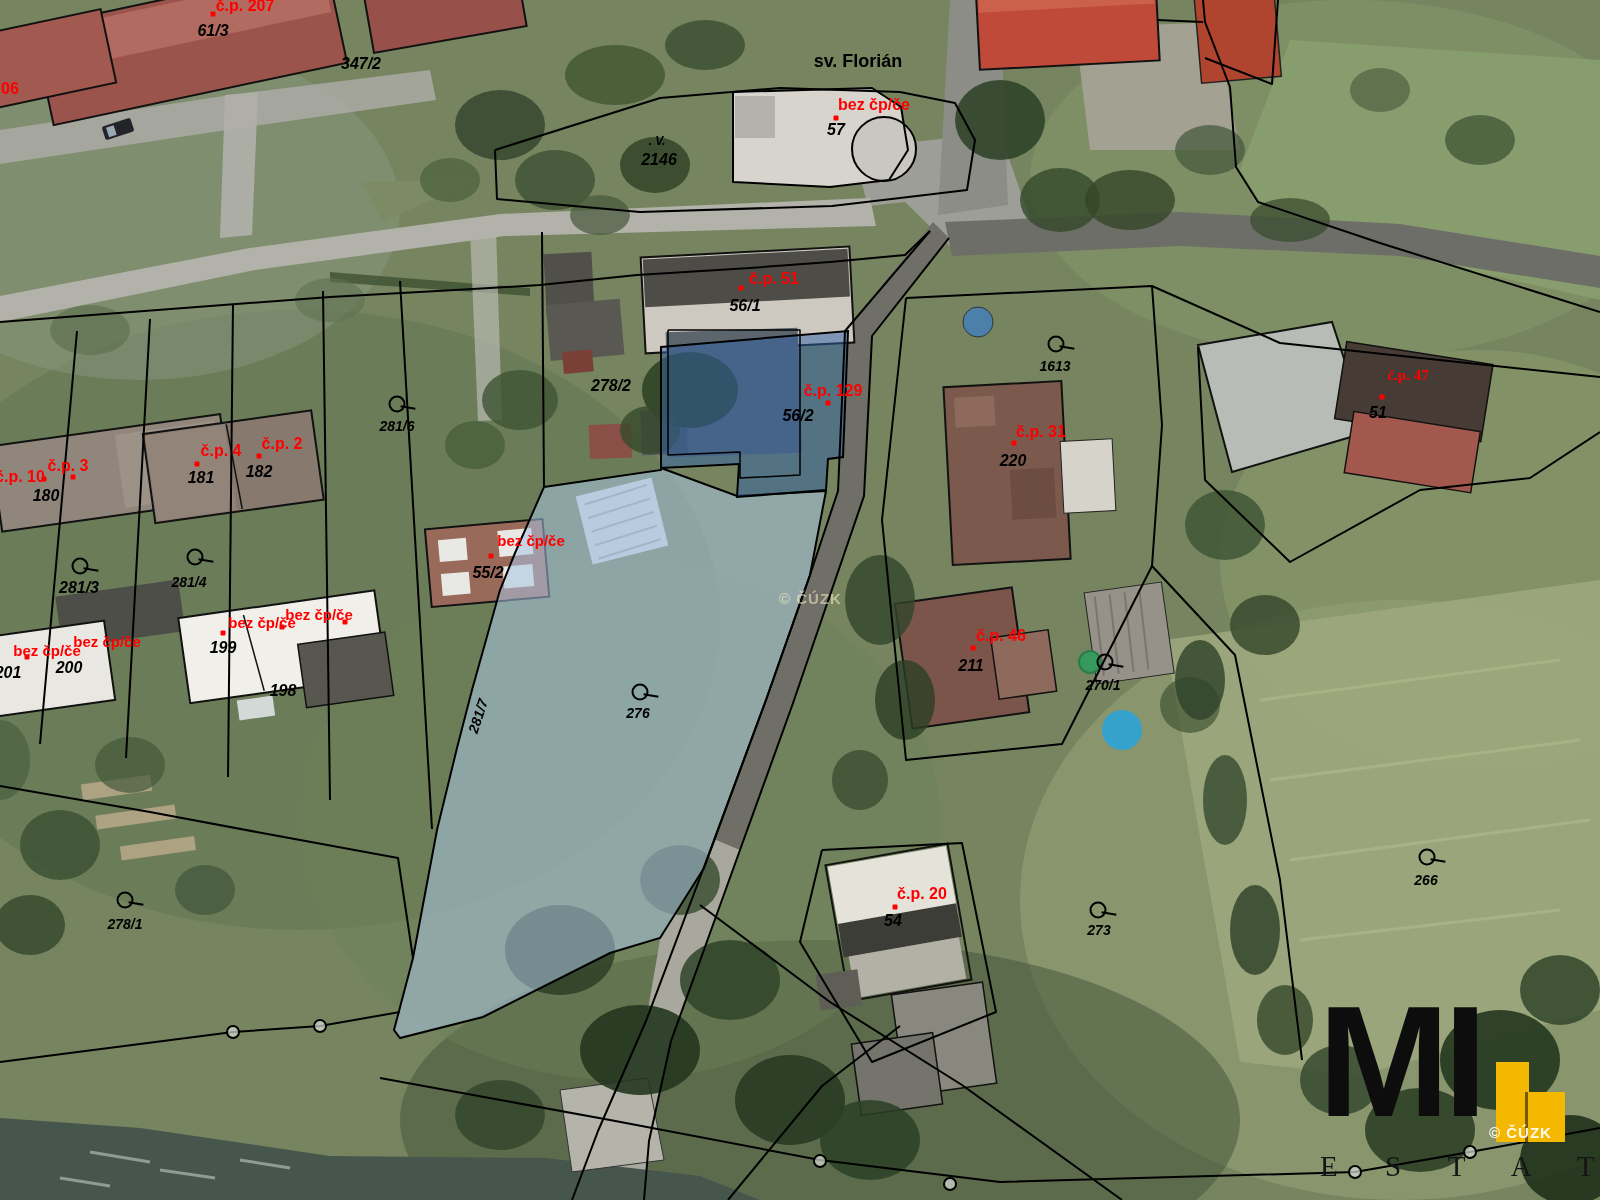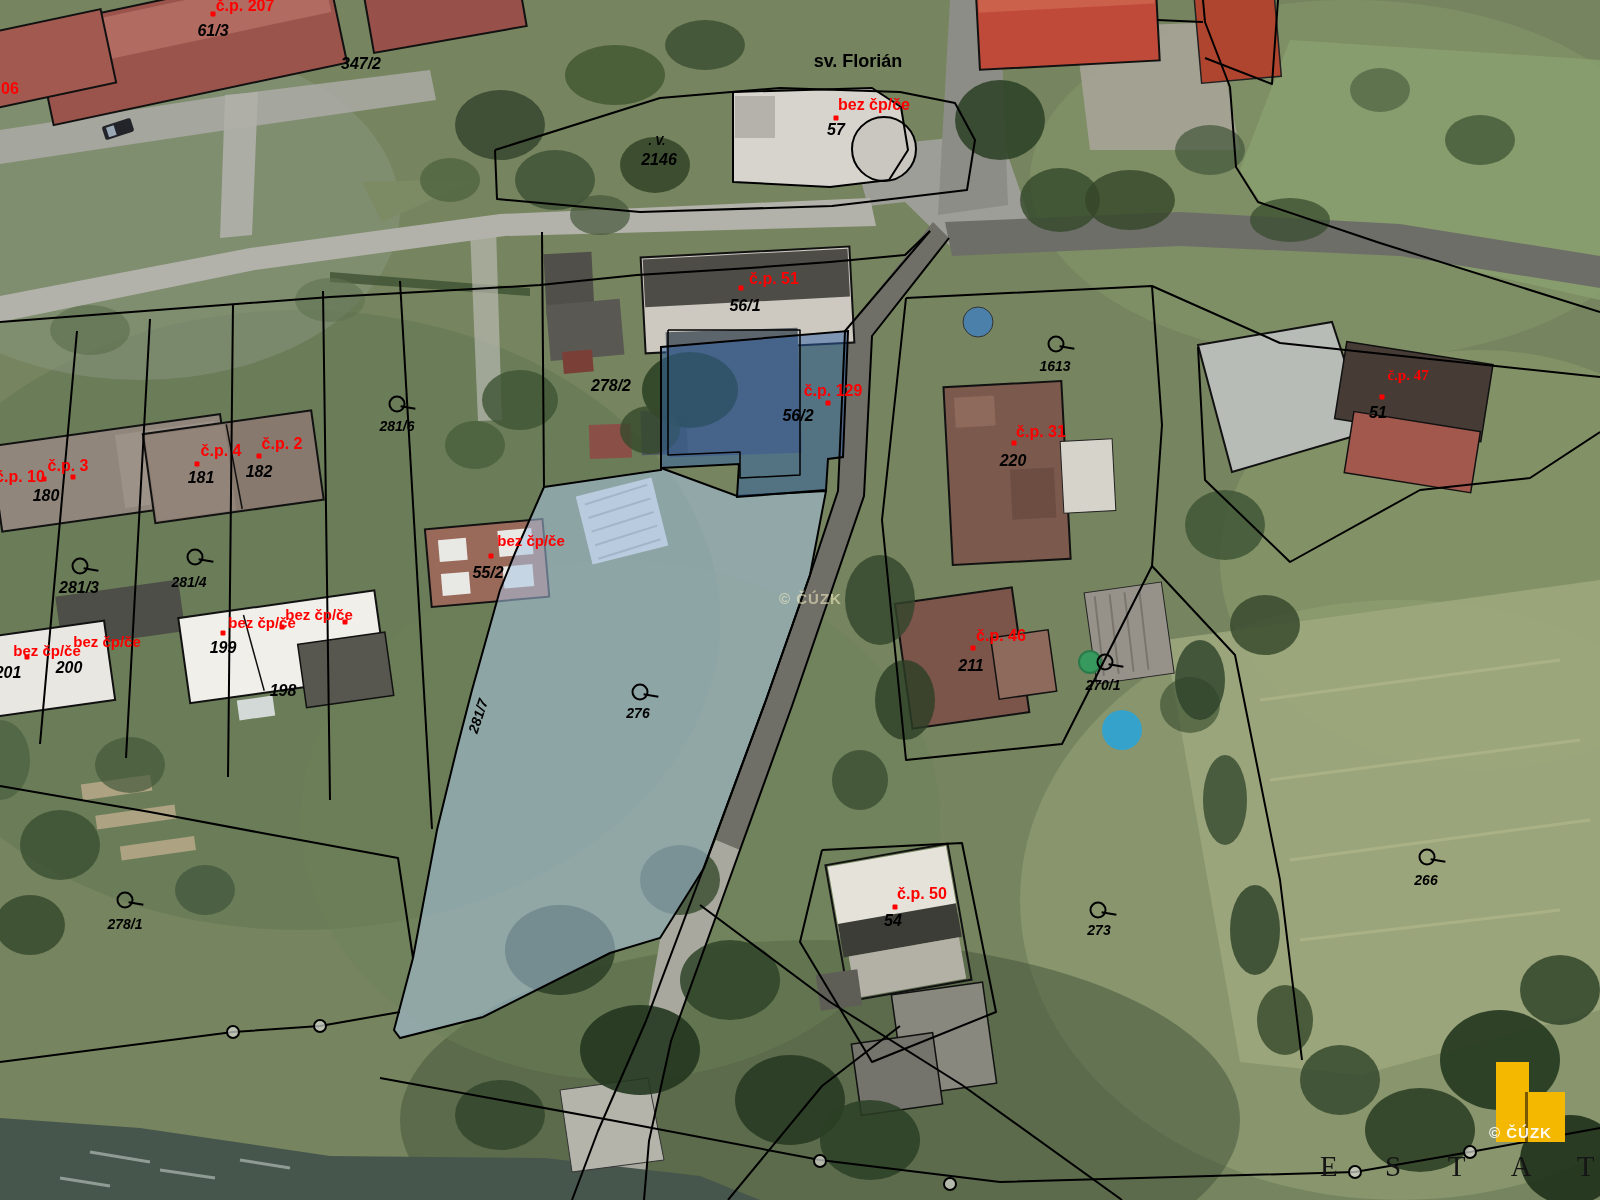--- a/index.html
+++ b/index.html
@@ -350,21 +350,21 @@
       <div class="lbl r" style="left: 221px; top: 451px; font-size: 16px;">č.p. 4</div>
       <div class="lbl r" style="left: 282px; top: 444px; font-size: 16px;">č.p. 2</div>
       <div class="lbl r" style="left: 47px; top: 650px; font-size: 15px;">bez čp/če</div>
       <div class="lbl r" style="left: 107px; top: 641px; font-size: 15px;">bez čp/če</div>
       <div class="lbl r" style="left: 262px; top: 622px; font-size: 15px;">bez čp/če</div>
       <div class="lbl r" style="left: 319px; top: 614px; font-size: 15px;">bez čp/če</div>
       <div class="lbl r" style="left: 531px; top: 540px; font-size: 15px;">bez čp/če</div>
       <div class="lbl r" style="left: 1041px; top: 432px; font-size: 16px;">č.p. 31</div>
       <div class="lbl r" style="left: 1408px; top: 375px; font-size: 15px; font-family: Liberation Serif, serif;">č.p. 47</div>
       <div class="lbl r" style="left: 1001px; top: 636px; font-size: 16px;">č.p. 46</div>
-      <div class="lbl r" style="left: 922px; top: 894px; font-size: 16px;">č.p. 50</div>
+      <div class="lbl r" style="left: 922px; top: 894px; font-size: 16px;">č.p. 20</div>
       <div class="dot" style="left: 213px; top: 14px;"></div>
       <div class="dot" style="left: 836px; top: 118px;"></div>
       <div class="dot" style="left: 741px; top: 288px;"></div>
       <div class="dot" style="left: 828px; top: 403px;"></div>
       <div class="dot" style="left: 44px; top: 479px;"></div>
       <div class="dot" style="left: 73px; top: 477px;"></div>
       <div class="dot" style="left: 197px; top: 464px;"></div>
       <div class="dot" style="left: 259px; top: 456px;"></div>
       <div class="dot" style="left: 27px; top: 657px;"></div>
       <div class="dot" style="left: 223px; top: 633px;"></div>
@@ -385,18 +385,19 @@
       <div class="sym" style="left: 1098px; top: 910px;"></div>
       <div class="sym" style="left: 1427px; top: 857px;"></div>
     </div>
 
 <div class="lbl church" style="left:858px;top:61px;font-size:18px">sv. Florián</div>
 
 <div class="wm wm-c">© ČÚZK</div>
 <div class="wm wm-br">© ČÚZK</div>
 
 <div class="logo">
+  <div class="mi">MI</div>
   <div class="blk b1"></div>
   <div class="blk b2"></div>
   <div class="estate">E S T A T E</div>
 </div>
 
 </div>
 
 </body></html>

